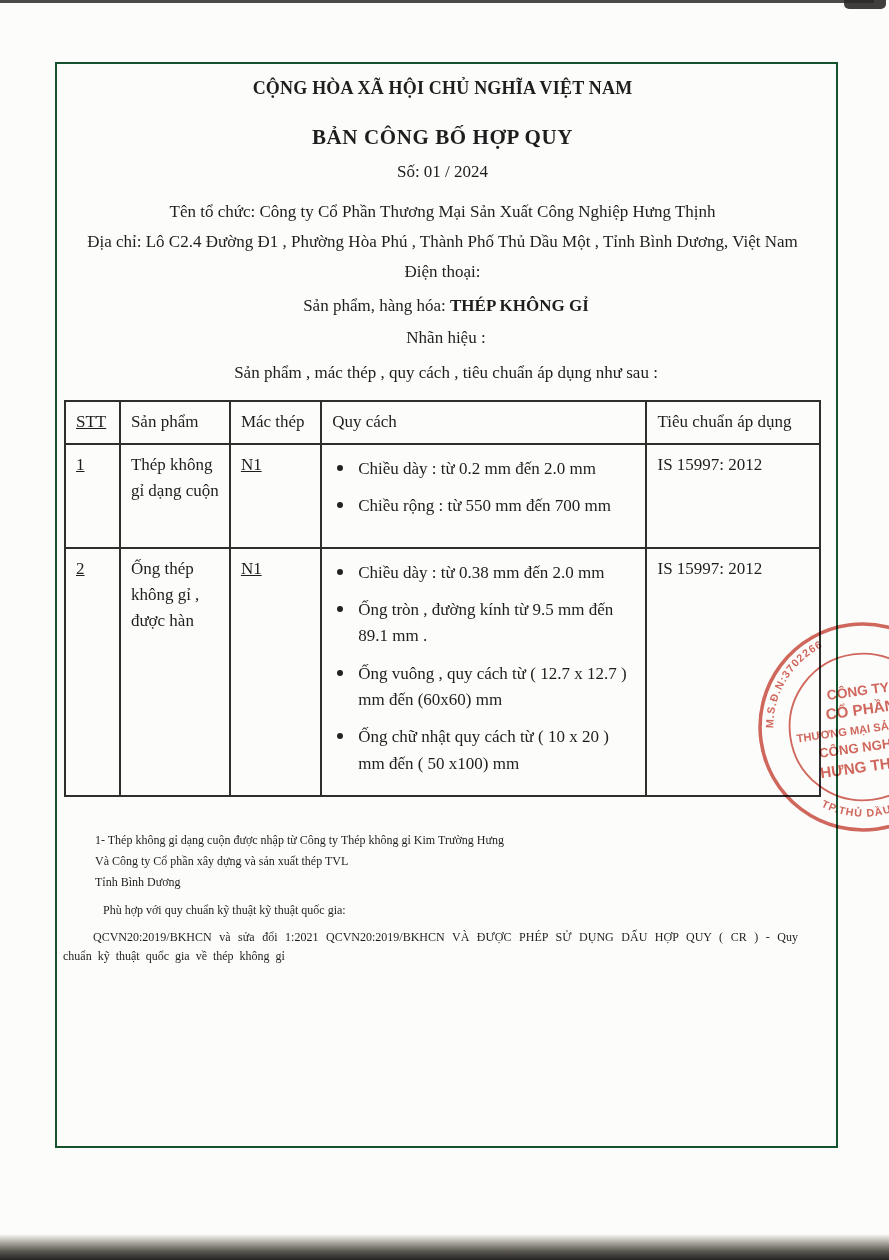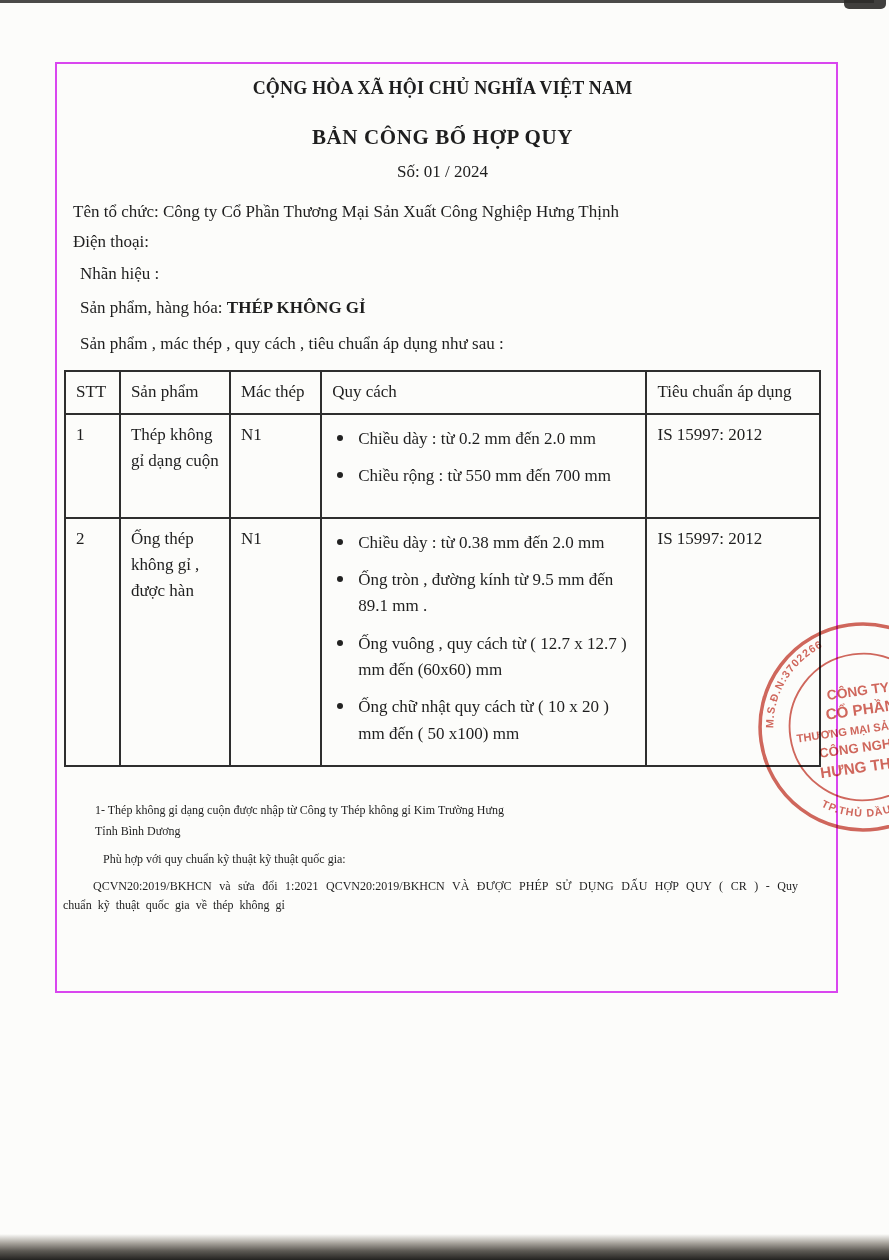--- a/index.html
+++ b/index.html
@@ -12,44 +12,44 @@
   }
   
   .scan-top { position:absolute; top:0; left:0; width:874px; height:3px; background:#2b2a28; opacity:.85; }
   .scan-top-blob { position:absolute; top:0; left:844px; width:42px; height:9px; background:#2b2a28; border-radius:0 0 5px 5px; opacity:.9; }
   .scan-bottom {
     position:absolute; bottom:0; left:0; width:100%; height:26px;
     background:linear-gradient(to bottom, rgba(150,148,142,0) 0%, #a8a49c 35%, #5d5a54 65%, #232220 100%);
   }
   
   .border-box {
-    position:absolute; left:55px; top:62px; width:783px; height:931px;
-    border:2px solid #d946ef; padding:8px 24px 10px 16px;
+    position:absolute; left:55px; top:62px; width:783px; height:1086px;
+    border:2px solid #14532d; padding:8px 24px 10px 16px;
   }
   .country { text-align:center; font-weight:bold; font-size:18px; margin-top:6px; letter-spacing:.2px; }
   .motto { text-align:center; font-weight:bold; font-size:16.5px; margin-top:7px; }
   .motto span { display:inline-block; border-bottom:2px solid #222; padding:0 12px 3px 12px; }
   .doc-title { text-align:center; font-weight:bold; font-size:21px; letter-spacing:.6px; margin-top:26px; }
   .doc-number { text-align:center; font-size:17px; margin-top:12px; }
-  .body-text { font-size:17px; line-height:1.64; }
+  .body-text { font-size:17px; line-height:1.64;text-align:center; }
   .para { margin-top:10px; }
   .para.first { margin-top:16px; }
   .indent-sm { padding-left:7px; }
   .product-strong { font-weight:bold; }
   
   .table-wrap { margin:13px -9px 0 -9px; }
   table.products { width:100%; border-collapse:collapse; font-size:17px; line-height:1.55; }
   table.products th, table.products td {
     border:2px solid #2e2e2e; padding:7px 10px; vertical-align:top;
     font-weight:normal; text-align:left;
   }
   table.products thead th { height:40px; vertical-align:middle; }
   col.c-stt { width:55px; } col.c-sp { width:112px; } col.c-mt { width:93px; }
   col.c-qc { width:335px; } col.c-tc { width:178px; }
-  td.center, th.center { text-align:center; }
+  td.center, th.center { text-align:center;text-decoration:underline; }
   td.pad-top { padding-top:12px; }
   ul.specs { list-style:none; margin:4px 0 0 0; }
   ul.specs li { position:relative; padding-left:26px; margin-bottom:11px; }
   ul.specs li::before {
     content:""; position:absolute; left:5px; top:9px;
     width:6px; height:6px; border-radius:50%; background:#222;
   }
   tr.row-1 td { height:104px; }
   tr.row-2 td { height:238px; }
   
@@ -78,25 +78,26 @@
 
   <div class="border-box">
 
     <div class="country">CỘNG HÒA XÃ HỘI CHỦ NGHĨA VIỆT NAM</div>
 
     <div class="doc-title">BẢN CÔNG BỐ HỢP QUY</div>
     <div class="doc-number">Số: 01 / 2024</div>
 
     <div class="body-text">
       <div class="para first">Tên tổ chức: Công ty Cổ Phần Thương Mại Sản Xuất Công Nghiệp Hưng Thịnh</div>
+      <div class="para" style="margin-top:2px;">Địa chỉ: Lô C2.4 Đường Đ1 , Phường Hòa Phú , Thành Phố Thủ Dầu Một , Tỉnh Bình Dương, Việt Nam</div>
       <div class="para" style="margin-top:2px;">Điện thoại:</div>
-      <div class="para indent-sm" style="margin-top:4px;">Nhãn hiệu :</div>
       <div class="para indent-sm" style="margin-top:6px;">
         <span>Sản phẩm, hàng hóa: </span><span class="product-strong">THÉP KHÔNG GỈ</span>
       </div>
+      <div class="para indent-sm" style="margin-top:4px;">Nhãn hiệu :</div>
       <div class="para indent-sm" style="margin-top:8px;">Sản phẩm , mác thép , quy cách , tiêu chuẩn áp dụng như sau :</div>
     </div>
 
     <div class="table-wrap">
       <table class="products">
         <colgroup>
           <col class="c-stt">
             <col class="c-sp">
             <col class="c-mt">
             <col class="c-qc">
@@ -137,20 +138,21 @@
               </ul>
             </td>
             <td class="pad-top">IS 15997: 2012</td>
           </tr>
         </tbody>
       </table>
     </div>
 
     <div class="notes">
       <div>1-  Thép không gỉ dạng cuộn được nhập từ Công ty Thép không gỉ Kim Trường Hưng</div>
+      <div class="note-line2">Và Công ty Cổ phần xây dựng và sản xuất thép TVL</div>
       <div class="province">Tỉnh Bình Dương</div>
       <div class="conf-intro">Phù hợp với quy chuẩn kỹ thuật kỹ thuật quốc gia:</div>
       <div class="conf-body">QCVN20:2019/BKHCN và sửa đổi 1:2021 QCVN20:2019/BKHCN VÀ ĐƯỢC PHÉP SỬ DỤNG DẤU HỢP QUY ( CR ) -  Quy chuẩn kỹ thuật quốc gia về thép không gỉ</div>
     </div>
 
   </div>
 
   <div class="stamp">
     <svg viewBox="0 0 210 210">
       <defs>

